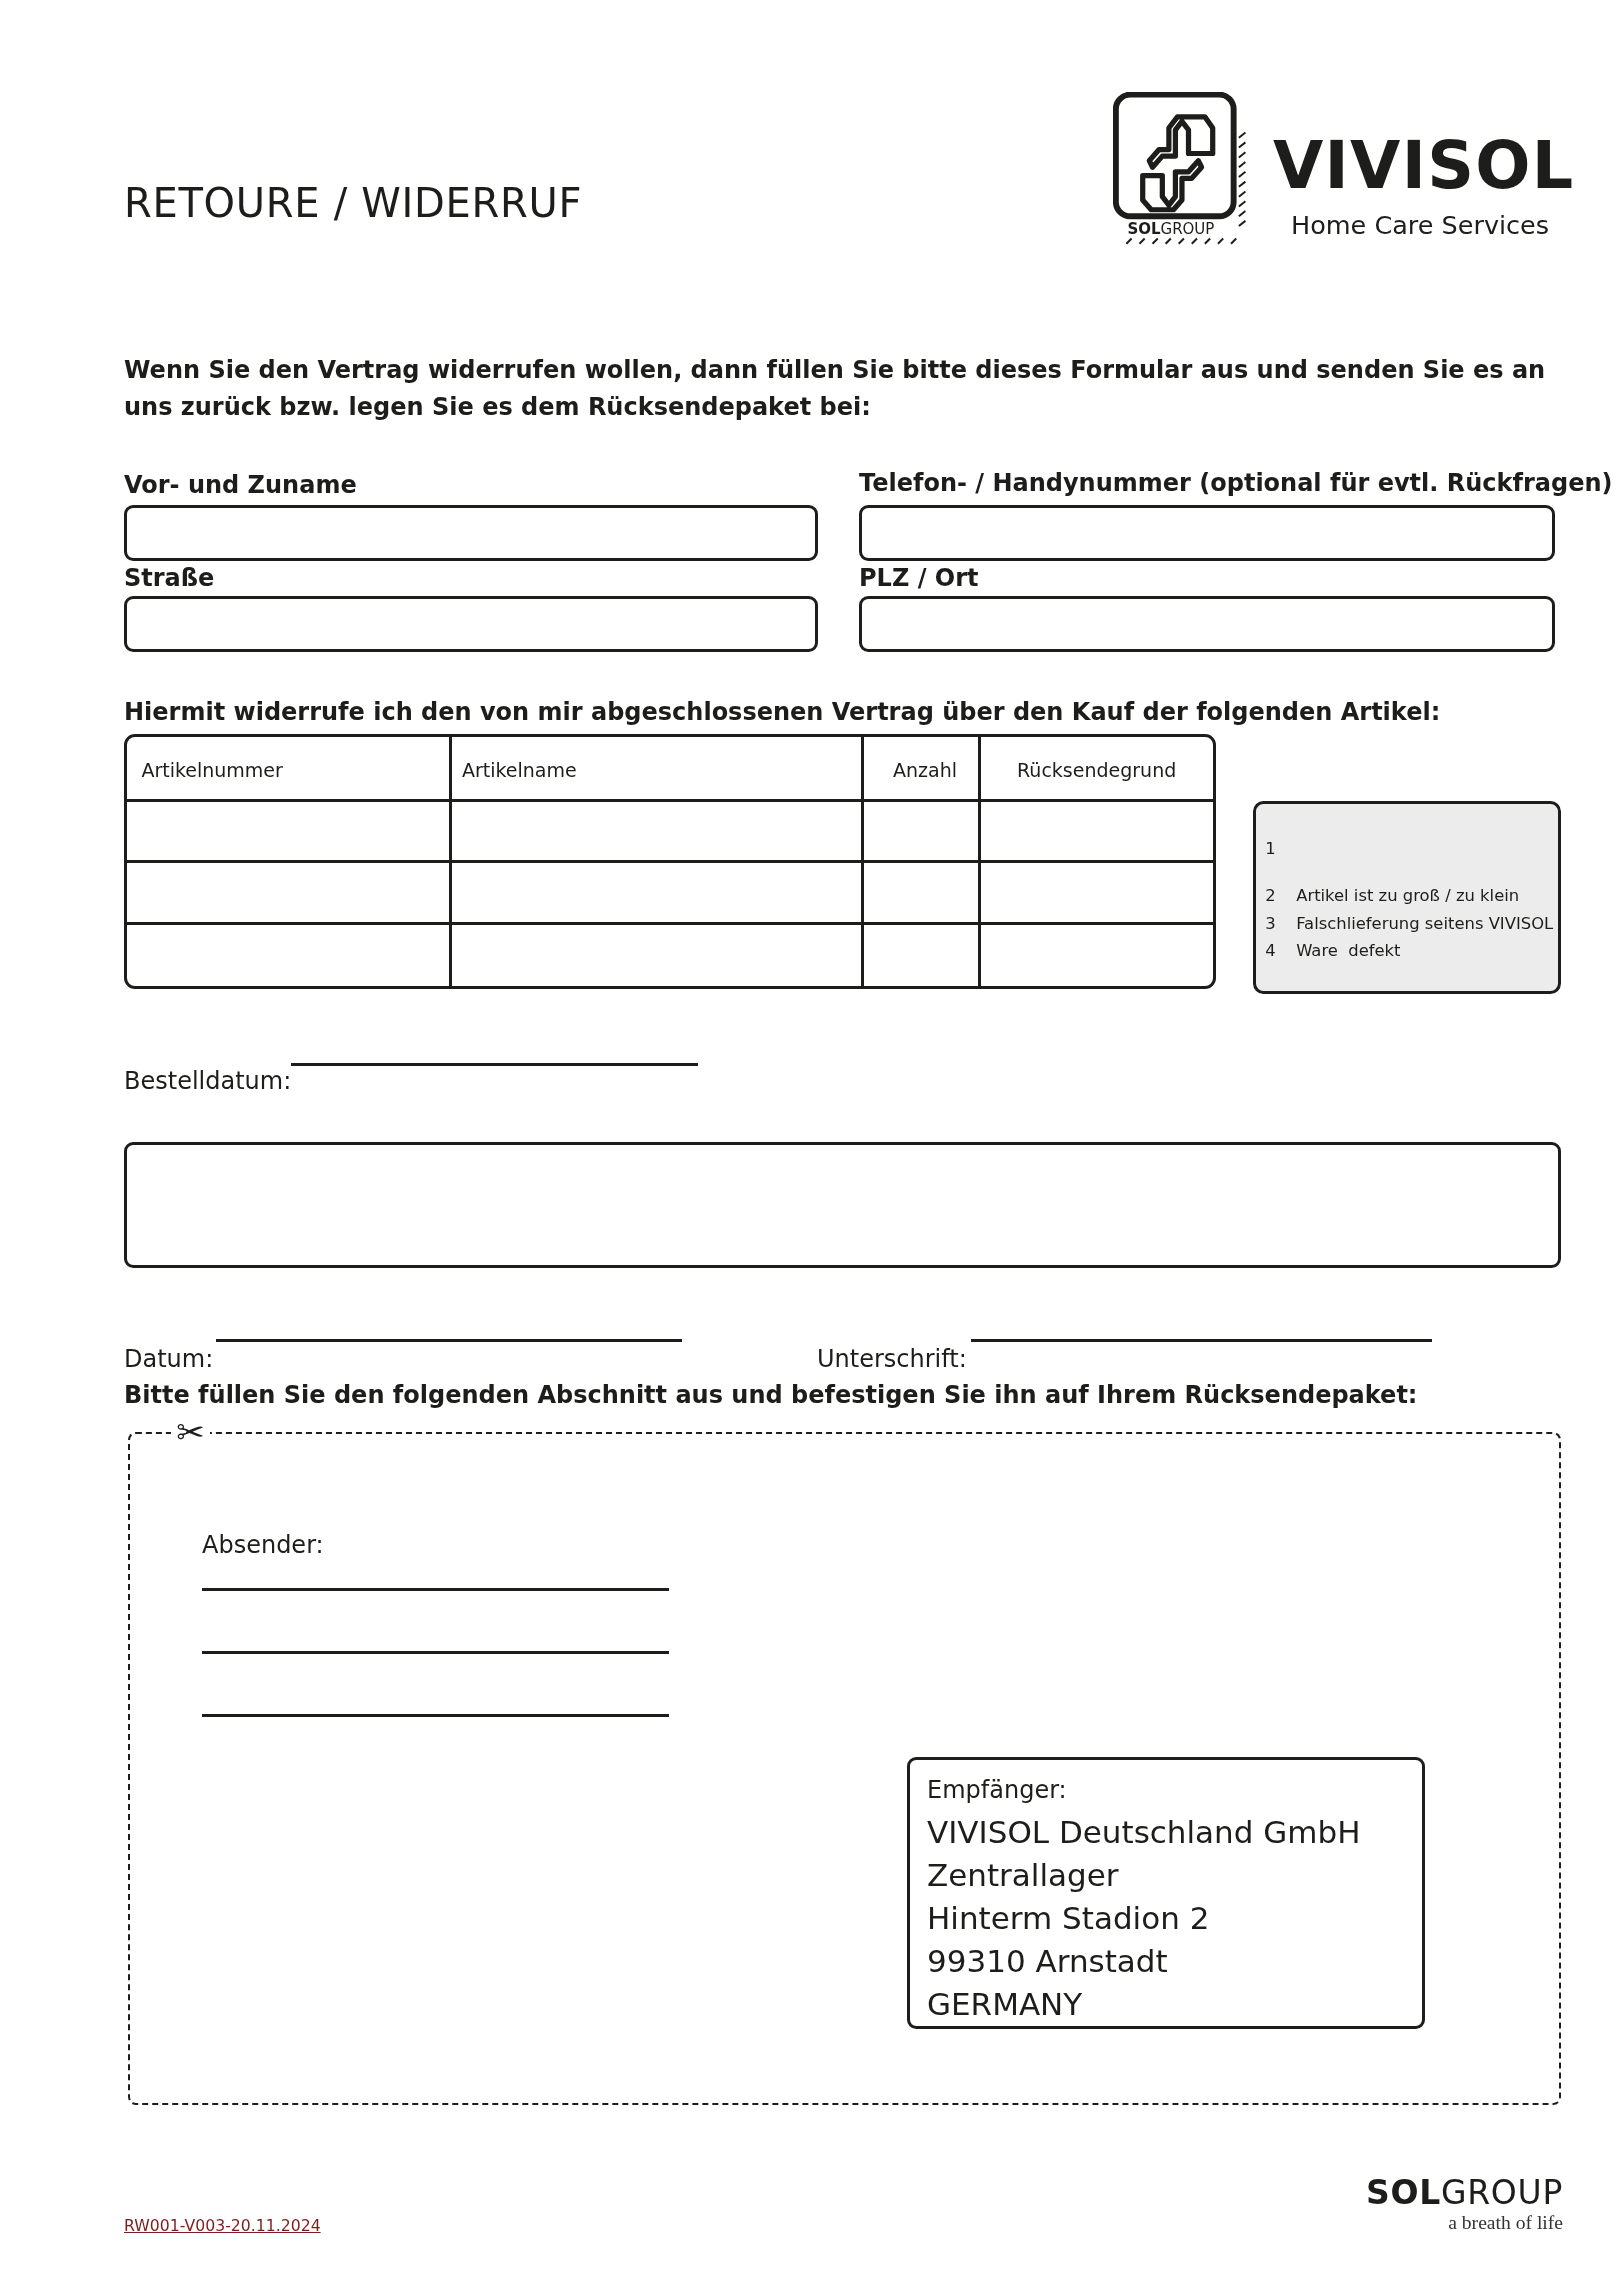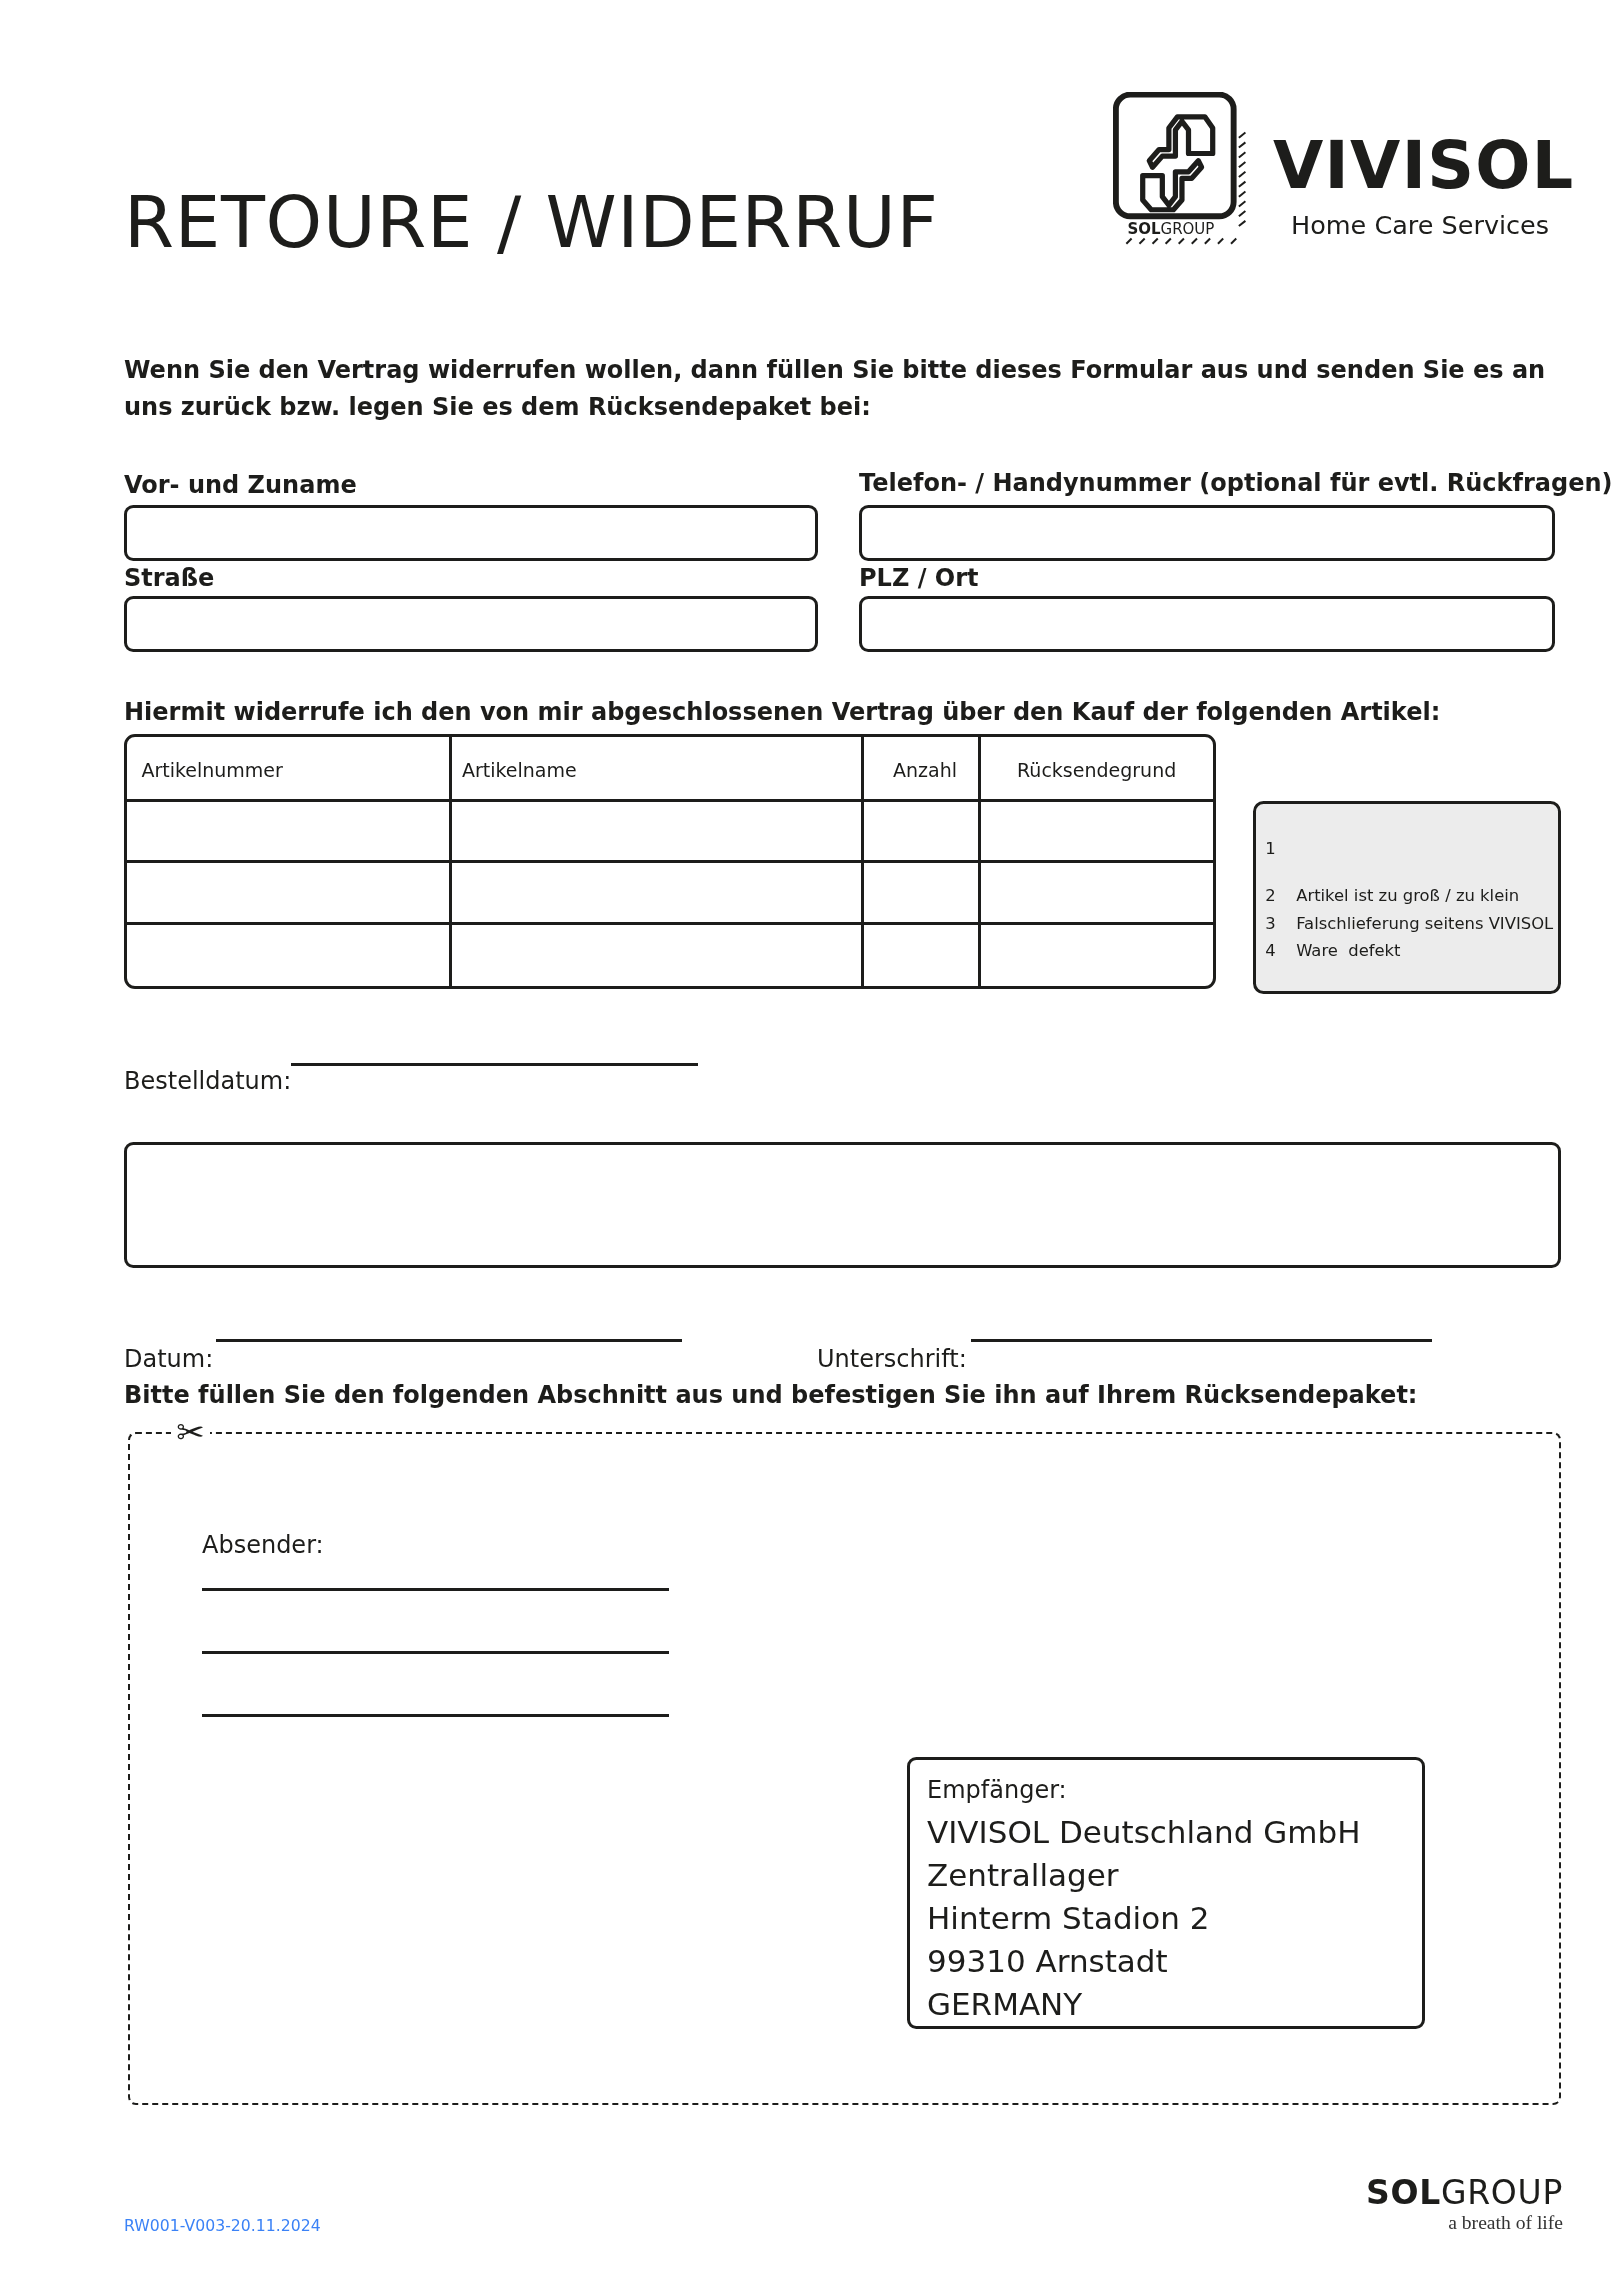--- a/index.html
+++ b/index.html
@@ -1,21 +1,21 @@
 <!DOCTYPE html>
 <html style="font-size:10.5px"><head>
 <meta charset="utf-8">
 <style>
   html, body { margin: 0; padding: 0; background: #ffffff; }
   body {
     width: 1623px; height: 2295px; position: relative; overflow: hidden;
     font-family: "DejaVu Sans", "Liberation Sans", sans-serif; color: #1d1d1b;
   }
   .abs { position: absolute; }
-  .title { left: 124px; top: 180px; font-size: 72px; font-weight: normal; letter-spacing: 0.7px; white-space: nowrap; }
+  .title { left: 124px; top: 180px; font-size: 40px; font-weight: normal; letter-spacing: 0.7px; white-space: nowrap; }
   .intro { left: 124px; top: 352px; width: 1440px; font-size: 24px; font-weight: bold; line-height: 37px; }
   .lbl-bold { font-size: 24px; font-weight: bold; white-space: nowrap; }
   .field {
     border: 3.3px solid #1d1d1b; border-radius: 9.2px; box-sizing: border-box; background: #fff;
   }
   .table-box { border: 3.3px solid #1d1d1b; border-radius: 11px; box-sizing: border-box; }
   .th { position: absolute; font-size: 19px; white-space: nowrap; }
   .vline { position: absolute; width: 2.6px; background: #1d1d1b; }
   .hline { position: absolute; height: 3.3px; background: #1d1d1b; }
   .legend {
@@ -32,21 +32,21 @@
     left: 128px; top: 1432px; width: 1433px; height: 673px;
     border: 2.6px dashed #1d1d1b; border-radius: 7.9px; box-sizing: border-box;
   }
   .scissors { left: 171px; top: 1413px; width: 39px; height: 39px; background: #fff; font-size: 34px; line-height: 39px; text-align: center; }
   .recipient {
     left: 907px; top: 1757px; width: 518px; height: 272px;
     border: 3.3px solid #1d1d1b; border-radius: 9.2px; box-sizing: border-box;
   }
   .rec-label { position: absolute; left: 17px; top: 15.7px; font-size: 24px; }
   .rec-lines { position: absolute; left: 17px; top: 51px; font-size: 31px; line-height: 43px; white-space: pre-line; }
-  .footer-code { left: 124px; top: 2216px; font-size: 15.7px; color: #3b82f6; }
+  .footer-code { left: 124px; top: 2216px; font-size: 15.7px; color: #7f1d1d; text-decoration: underline; }
   .solgroup-footer { right: 60px; top: 2173px; text-align: right; }
   .sg-big { font-size: 33px; letter-spacing: 0.7px; }
   .sg-big b { font-weight: 900; }
   .sg-tag { font-size: 19.6px; color: #333; font-family: Liberation Serif, serif; }
 </style>
 </head>
 <body>
 
 <div class="abs title">RETOURE / WIDERRUF</div>
 

